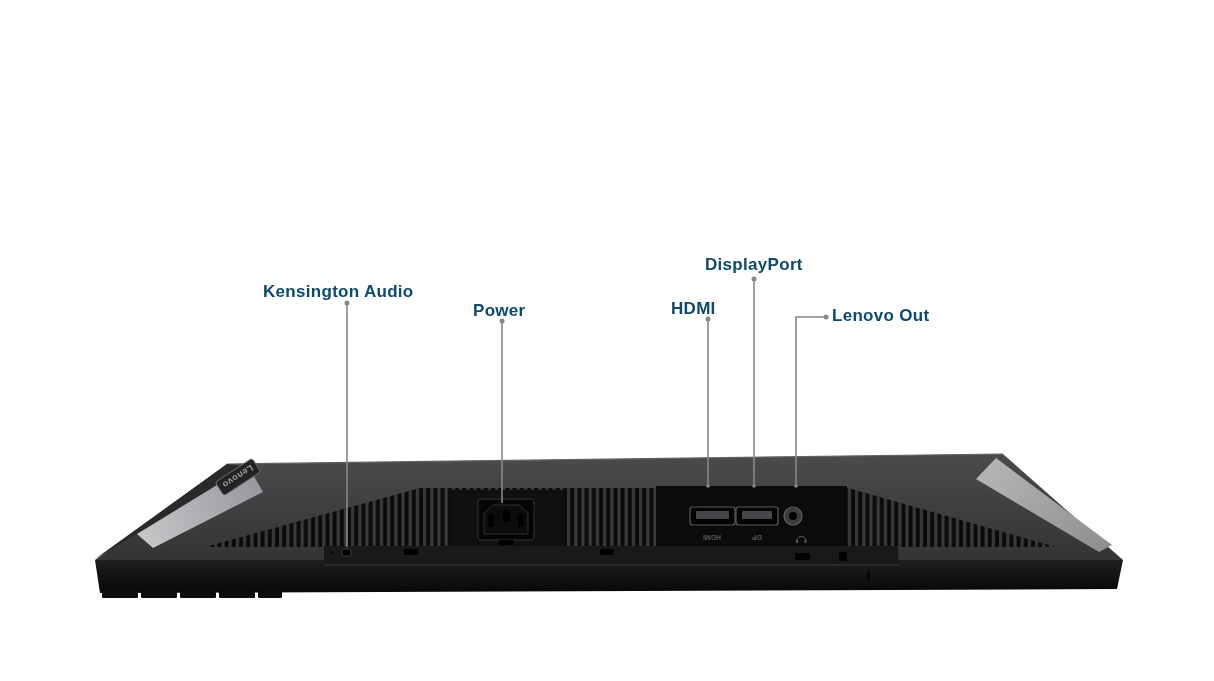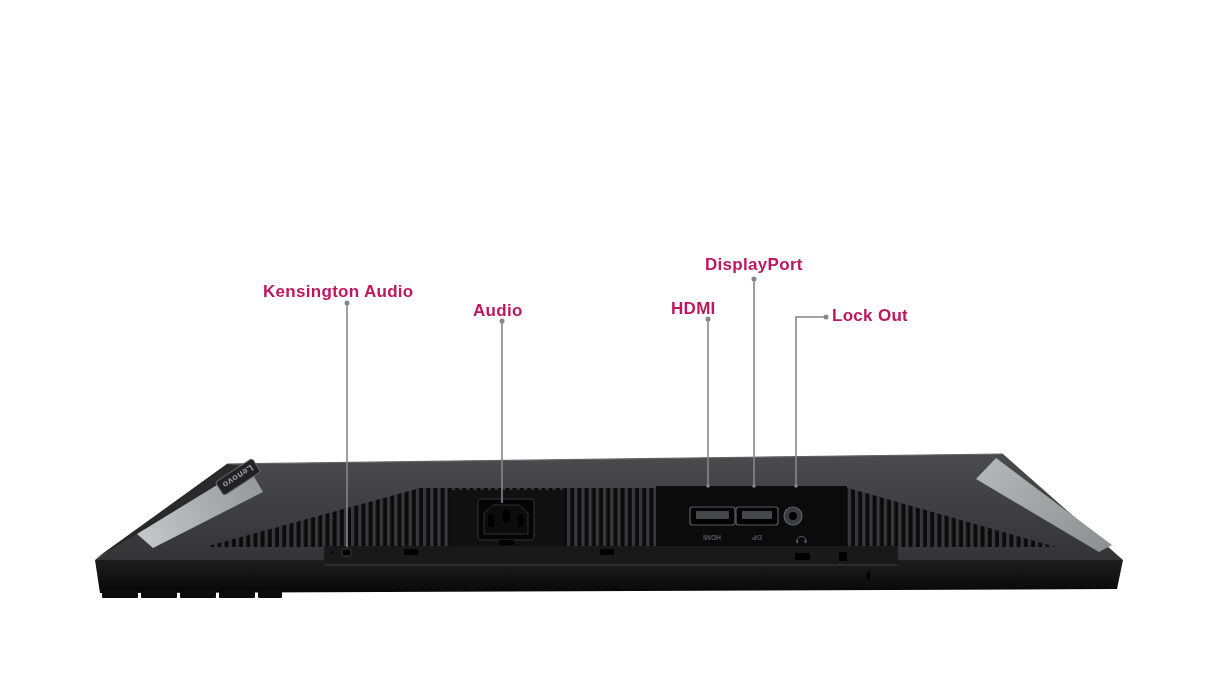--- a/index.html
+++ b/index.html
@@ -1,20 +1,20 @@
 <!DOCTYPE html>
 <html><head>
 <meta charset="utf-8">
 <style>
   html,body{margin:0;padding:0;background:#ffffff;}
   .stage{position:relative;width:1214px;height:681px;background:#ffffff;overflow:hidden;
          font-family:"Liberation Sans",sans-serif;}
   .stage svg{position:absolute;left:0;top:0;}
   .callout{position:absolute;font-weight:bold;font-size:17px;letter-spacing:.3px;
-           color:#be185d;white-space:nowrap;}
+           color:#0c4a6e;white-space:nowrap;}
   .co-kensington{left:263px;top:282px;}
   .co-power{left:473px;top:301px;}
   .co-hdmi{left:671px;top:299px;}
   .co-displayport{left:705px;top:255px;}
   .co-audio{left:832px;top:306px;}
   svg text{font-family:"Liberation Sans",sans-serif;}
 </style>
 </head>
 <body>
 
@@ -138,17 +138,17 @@
       </g>
       <g>
         <circle cx="826" cy="317" r="2.5" stroke="none"></circle>
           <path d="M826,317 H796 V486" fill="none"></path>
         <circle cx="796" cy="486" r="1.8" stroke="none"></circle>
       </g>
     </g>
   </svg>
 
   <div class="callout co-kensington">Kensington Audio</div>
-  <div class="callout co-power">Audio</div>
+  <div class="callout co-power">Power</div>
   <div class="callout co-hdmi">HDMI</div>
   <div class="callout co-displayport">DisplayPort</div>
-  <div class="callout co-audio">Lock Out</div>
+  <div class="callout co-audio">Lenovo Out</div>
 </div>
 
 </body></html>

